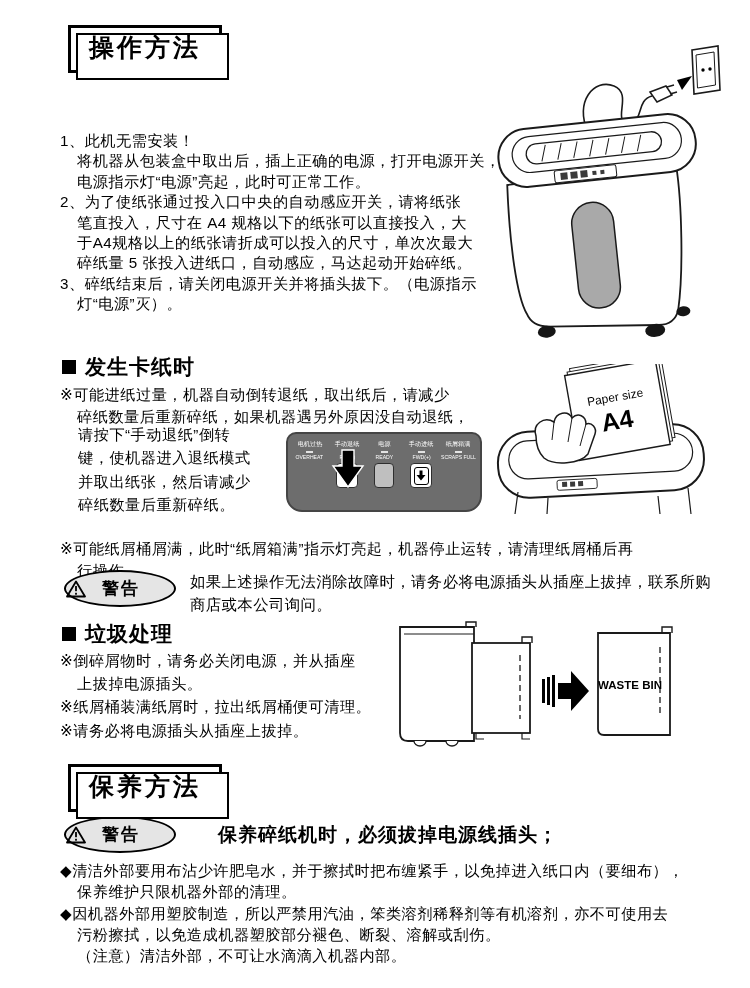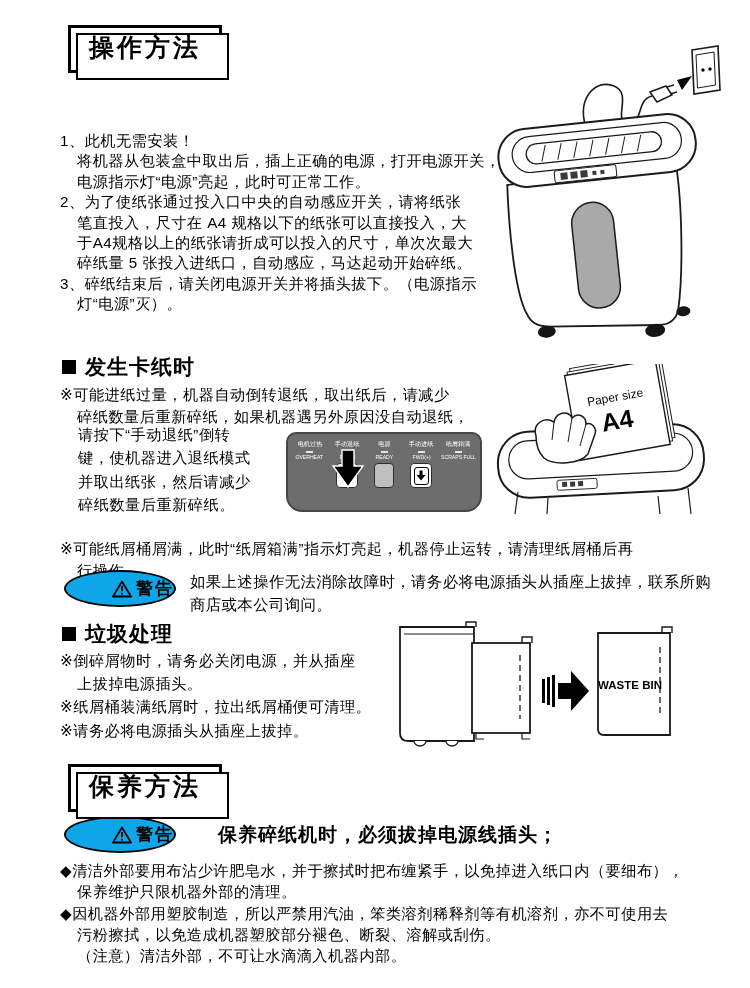--- a/index.html
+++ b/index.html
@@ -20,22 +20,22 @@
   .titlebox::after{
     content:"";position:absolute;left:5px;top:5px;right:-10px;bottom:-10px;
     border:2px solid #000;background:#fff;z-index:-1;
   }
 
   .sec-head{display:flex;align-items:center;gap:9px;font-size:21px;font-weight:bold;letter-spacing:1px;}
   .sec-head .sq{width:14px;height:14px;background:#000;flex:0 0 auto;}
 
   
   .badge{
-    position:absolute;display:flex;align-items:center;justify-content:flex-end;gap:4px;
-    width:112px;height:37px;border:2.5px solid #000;border-radius:50%;box-sizing:border-box;background:#0ea5e9;
+    position:absolute;display:flex;align-items:center;justify-content:flex-start;gap:16px;
+    width:112px;height:37px;border:2.5px solid #000;border-radius:50%;box-sizing:border-box;background:#e5e5e5;
   }
   .badge-label{font-size:17px;font-weight:bold;letter-spacing:2px;}
 
   
   .panel{
     position:absolute;left:286px;top:432px;width:196px;height:80px;box-sizing:border-box;
     background:#6d6d6d;border:2px solid #454545;border-radius:10px 10px 16px 16px;
     display:flex;padding:6px 3px 4px;
   }
   .pcol{flex:1;display:flex;flex-direction:column;align-items:center;min-width:0;}

